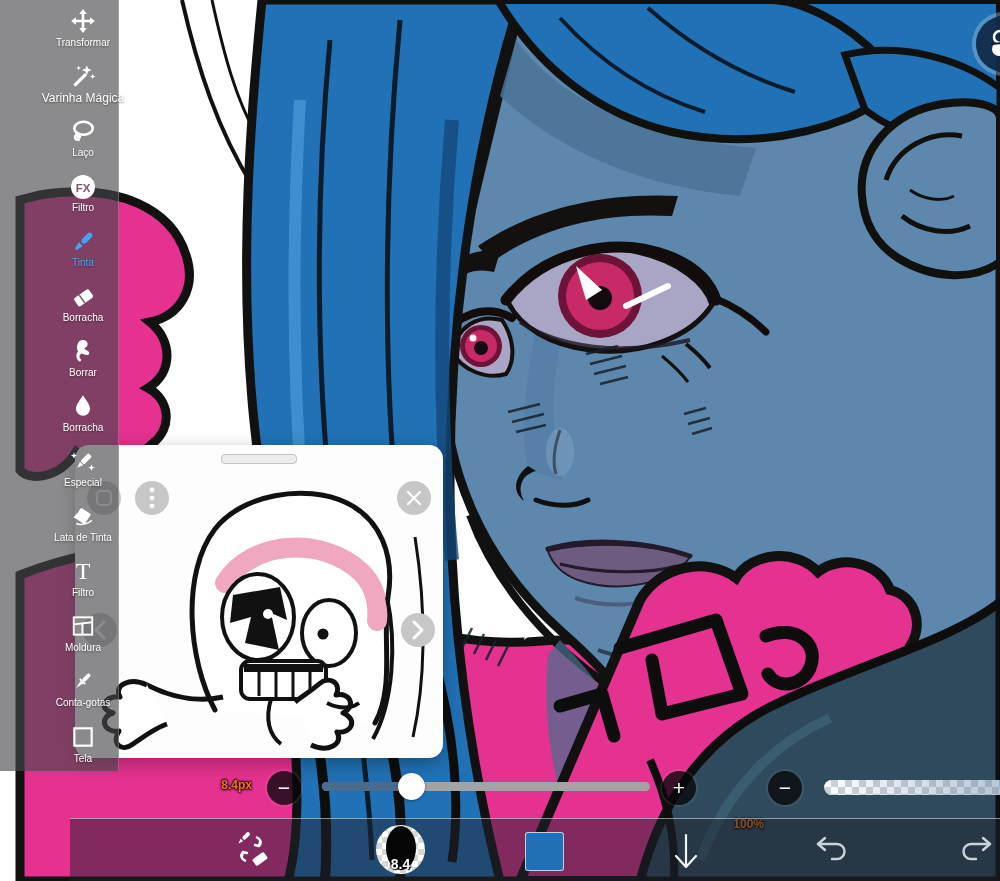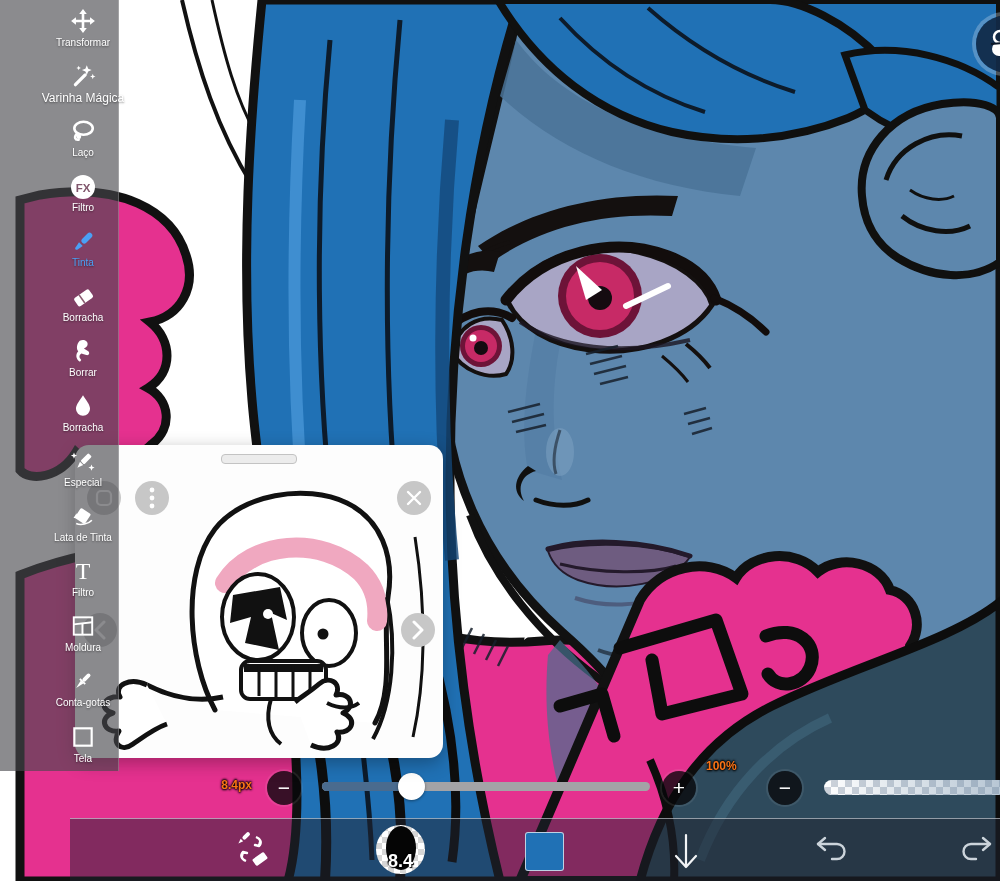--- a/index.html
+++ b/index.html
@@ -59,21 +59,21 @@
   .bicon{position:absolute;display:flex;align-items:center;justify-content:center;cursor:pointer;}
   .swap-icon{left:158px;top:7px;width:46px;height:46px;}
   .brush-preview{position:absolute;left:306px;top:6px;width:49px;height:49px;border-radius:50%;
     overflow:hidden;cursor:pointer;background-color:#fff;
     background-image:linear-gradient(45deg,#d6d6d6 25%,transparent 25%,transparent 75%,#d6d6d6 75%),
       linear-gradient(45deg,#d6d6d6 25%,transparent 25%,transparent 75%,#d6d6d6 75%);
     background-position:0 0,6px 6px;background-size:12px 12px;}
   .brush-dab{position:absolute;left:50%;top:47%;transform:translate(-50%,-50%);
     width:30px;height:44px;border-radius:50%;background:#050505;}
   .brush-size-badge{position:absolute;left:50%;bottom:2px;transform:translateX(-50%);
-    color:#fff;font-size:18px;font-weight:bold;
+    color:#fff;font-size:14px;font-weight:bold;
     text-shadow:0 0 2px #000,1px 1px 1px #000,-1px -1px 1px #000;}
   .swatch{position:absolute;left:455px;top:13px;width:37px;height:37px;border-radius:3px;
     background:#2071b5;border:1.5px solid rgba(230,235,240,.8);cursor:pointer;}
   .down-icon{left:596px;top:10px;width:40px;height:44px;}
   .undo-icon{left:742px;top:14px;width:40px;height:34px;}
   .redo-icon{left:886px;top:14px;width:40px;height:34px;}
   
   .topright-btn{position:absolute;left:976px;top:16px;width:56px;height:56px;z-index:35;
     border-radius:50%;background:rgba(18,42,72,.92);cursor:pointer;
     box-shadow:0 0 0 4px rgba(190,210,230,.35);display:flex;align-items:center;justify-content:center;}
@@ -400,21 +400,21 @@
   <button class="round-btn" style="left:267px;top:771px;">
       <span>−</span>
     </button>
   <div class="size-slider">
     <div class="size-fill"></div>
     <div class="size-thumb"></div>
   </div>
   <button class="round-btn" style="left:662px;top:771px;">
       <span>+</span>
     </button>
-  <span class="ctl-label" style="left:706px;top:759px;width:58px;text-align:left;">100%</span>
+  <span class="ctl-label" style="left:706px;top:817px;width:58px;text-align:right;">100%</span>
   <button class="round-btn" style="left:768px;top:771px;">
       <span>−</span>
     </button>
   <div class="opacity-slider"></div>
 
   <footer class="bottom-bar">
     <div class="bicon swap-icon">
       <svg width="44" height="44" viewBox="0 0 44 44">
         <g transform="rotate(45 14 12)">
             <rect x="12" y="3" width="4" height="9" rx="2" fill="#fff"></rect>

